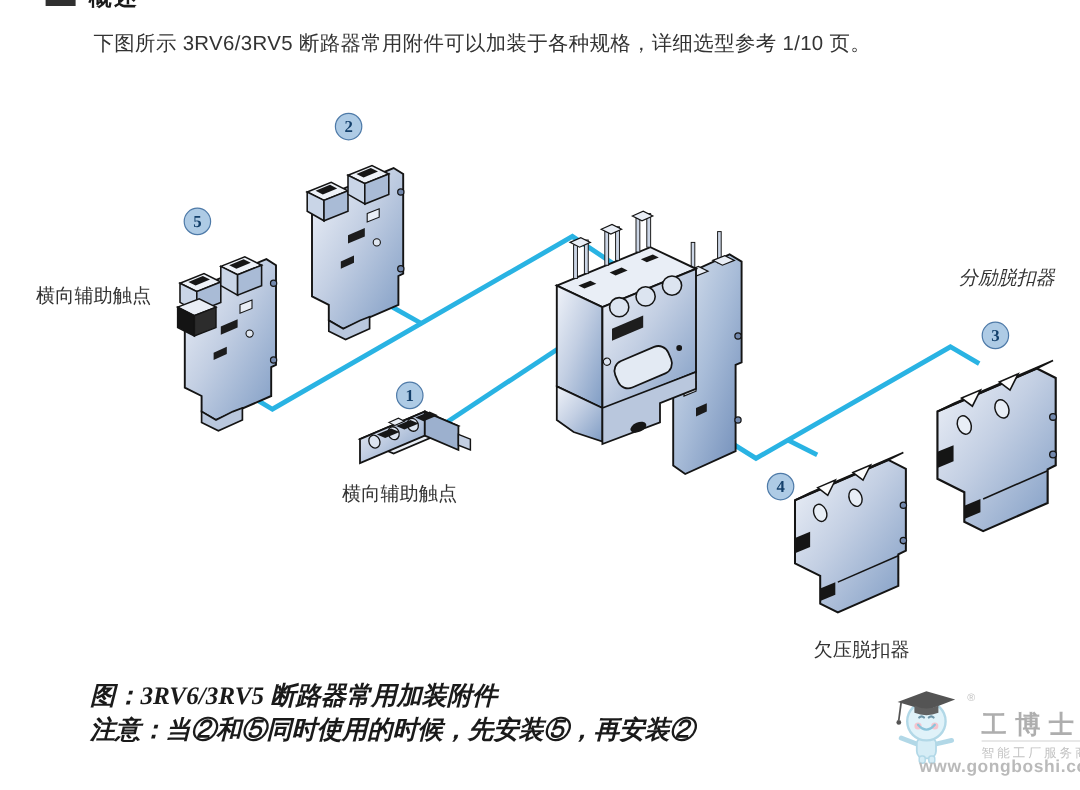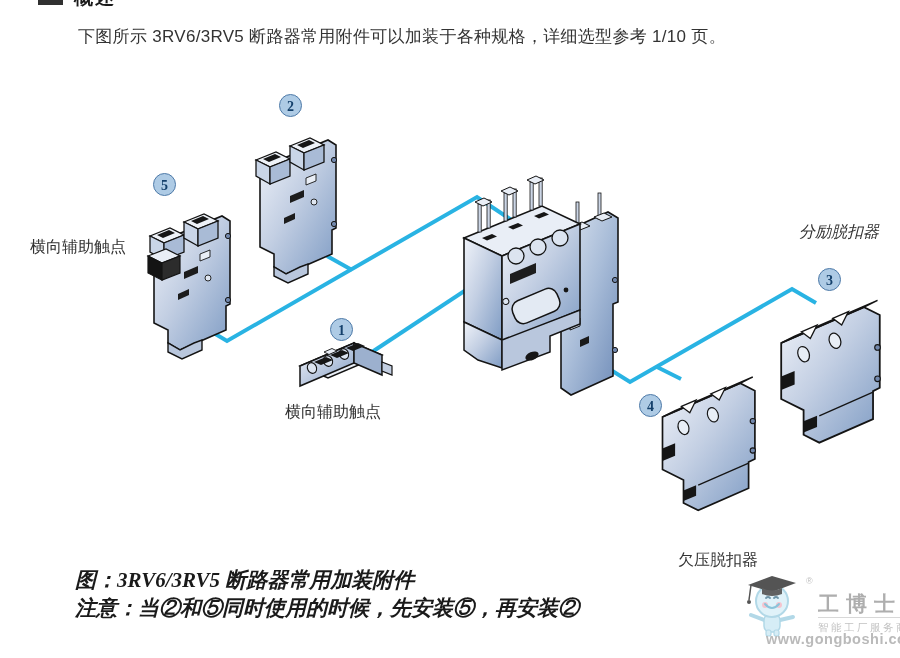--- a/index.html
+++ b/index.html
@@ -12,21 +12,21 @@
   .section-title{position:absolute;left:74px;top:-15px;font-size:19px;font-weight:bold;color:#1a1a1a;letter-spacing:2px;}
 
   .intro{position:absolute;left:78px;top:25px;font-size:17px;color:#333;letter-spacing:0.3px;}
 
   
   .dlabel{position:absolute;font-size:16px;color:#333;white-space:nowrap;}
   .lab-side{left:287px;top:84px;}
   .lab-fault{left:30px;top:237px;}
   .lab-trans{left:285px;top:402px;}
   .lab-shunt{left:799px;top:222px;font-style:italic;}
-  .lab-under{left:678px;top:550px;}
+  .lab-under{left:678px;top:532px;}
 
   
   .marker{position:absolute;width:23px;height:23px;border-radius:50%;
           background:#aecbe5;border:1.5px solid #4e7aa8;color:#14406b;
           font-family:"Liberation Serif","DejaVu Serif",serif;font-size:14px;font-weight:600;
           line-height:23px;text-align:center;box-sizing:border-box;}
   .mk1{left:330px;top:318px;}
   .mk2{left:279px;top:94px;}
   .mk3{left:818px;top:268px;}
   .mk4{left:639px;top:394px;}

